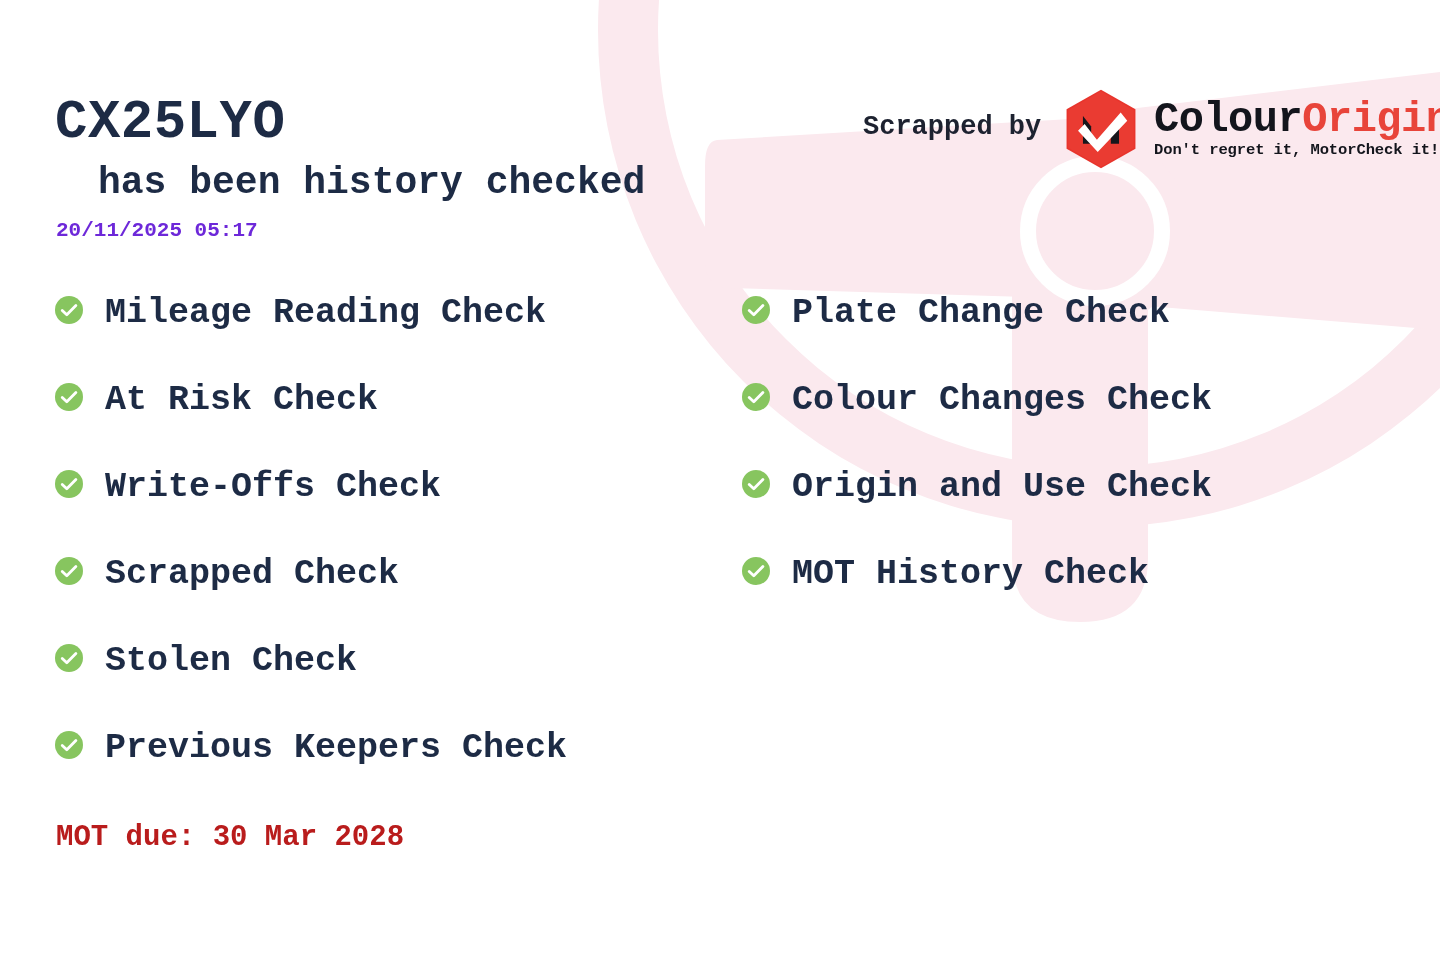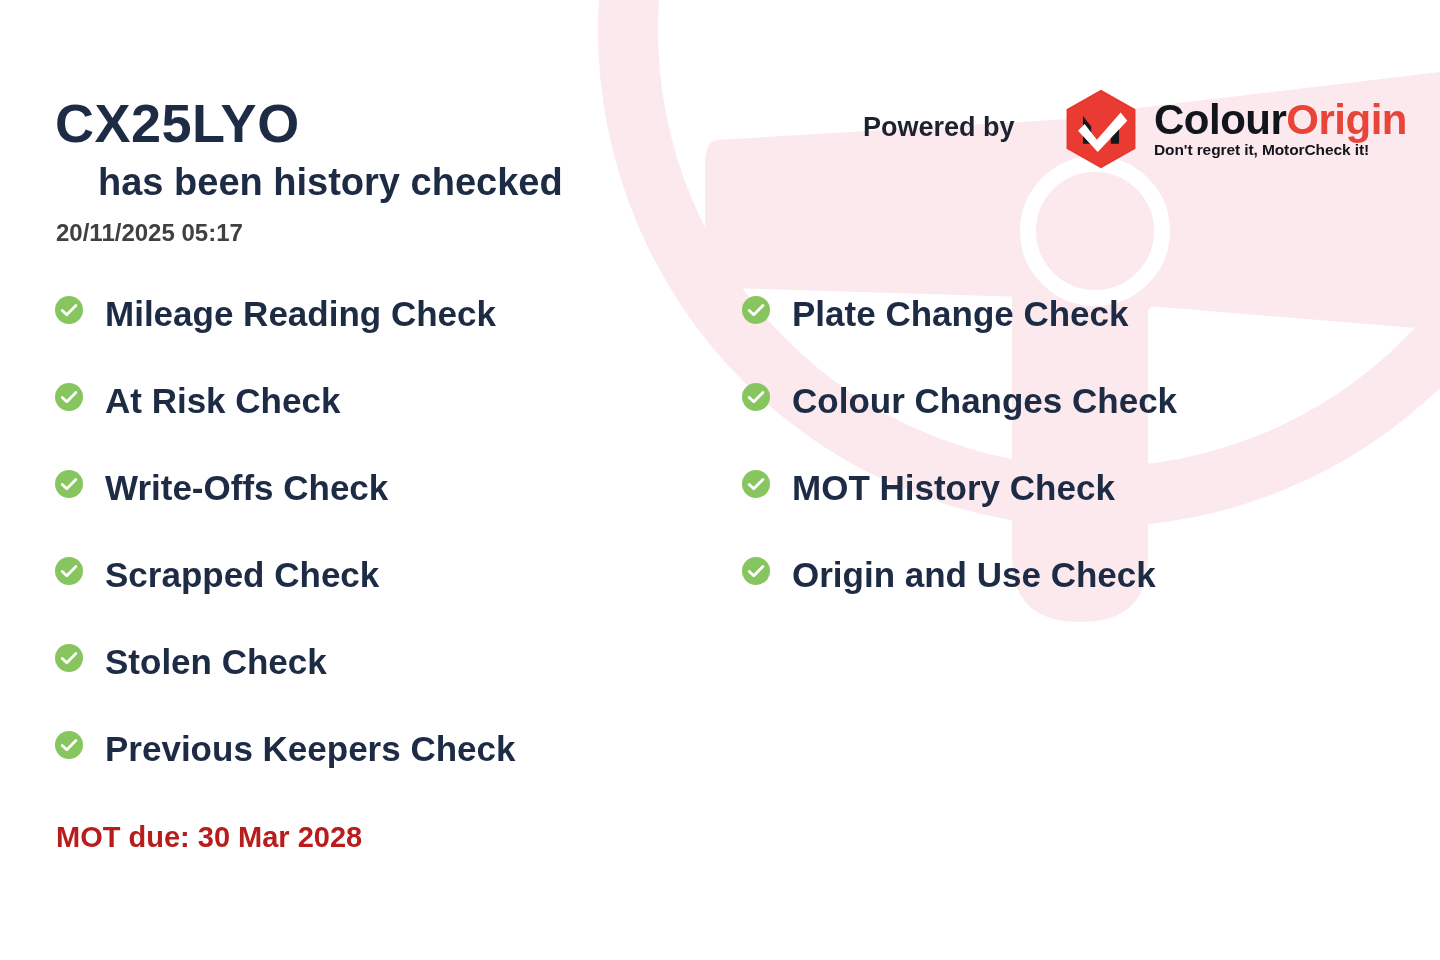--- a/index.html
+++ b/index.html
@@ -12,20 +12,21 @@
     font-family:"Liberation Sans", sans-serif;
     overflow:hidden;
   }
 
   #stage {
     position:relative;
     width:1440px;
     height:936px;
     background:#ffffff;
     overflow:hidden;
+    font-family:Liberation Mono, monospace;
   }
 
   
   #watermark {
     position:absolute;
     left:0; top:0;
     width:1440px; height:960px;
     z-index:0;
     pointer-events:none;
   }
@@ -49,23 +50,23 @@
     font-weight:700;
     color:#1d2b45;
     line-height:1.05;
     z-index:3;
     white-space:nowrap;
     margin-left:43px;
   }
   .timestamp {
     position:absolute;
     left:56px; top:219px;
-    font-size:24px;
+    font-size:21px;
     font-weight:600;
-    color:#404040;
+    color:#6d28d9;
     z-index:3;
     white-space:nowrap;
   }
 
   
   .powered-by {
     position:absolute;
     left:863px; top:112px;
     font-size:27px;
     font-weight:700;
@@ -165,21 +166,21 @@
 
     <circle cx="1095" cy="231" r="95" fill="#fbe9ee"></circle>
 
     <circle cx="1095" cy="231" r="67" fill="none" stroke="#ffffff" stroke-width="16"></circle>
   </svg>
 
   <div class="plate-title">CX25LYO</div>
   <div class="subtitle">has been history checked</div>
   <div class="timestamp">20/11/2025 05:17</div>
 
-  <div class="powered-by">Powered by</div>
+  <div class="powered-by">Scrapped by</div>
 
   <div class="logo-block">
     <svg class="logo-mark" viewBox="0 0 100 100" aria-hidden="true">
       <path d="M50 2 L92 26 L92 74 L50 98 L8 74 L8 26 Z" fill="#e8342c" rx="8"></path>
       <path d="M50 4 L90 27 L90 73 L50 96 L10 73 L10 27 Z" fill="#ea3b32"></path>
 
       <path d="M28 34 L28 68 L38 68 L38 47 Z" fill="#17161c"></path>
       <path d="M72 34 L72 68 L62 68 L62 47 Z" fill="#17161c"></path>
 
       <path d="M30 44 L45 63 L74 30 L82 40 L46 78 L22 52 Z" fill="#ffffff"></path>
@@ -258,28 +259,28 @@
           <path d="M6.2 12.4 L10.1 16.1 L17.9 8.2" fill="none" stroke="#ffffff" stroke-width="2.4" stroke-linecap="round" stroke-linejoin="round"></path>
         </svg>
       <span class="check-label">Colour Changes Check</span>
     </div>
 
     <div class="check-row">
       <svg class="check-icon" viewBox="0 0 24 24">
           <circle cx="12" cy="12" r="12" fill="#87c55f"></circle>
           <path d="M6.2 12.4 L10.1 16.1 L17.9 8.2" fill="none" stroke="#ffffff" stroke-width="2.4" stroke-linecap="round" stroke-linejoin="round"></path>
         </svg>
+      <span class="check-label">Origin and Use Check</span>
+    </div>
+
+    <div class="check-row">
+      <svg class="check-icon" viewBox="0 0 24 24">
+          <circle cx="12" cy="12" r="12" fill="#87c55f"></circle>
+          <path d="M6.2 12.4 L10.1 16.1 L17.9 8.2" fill="none" stroke="#ffffff" stroke-width="2.4" stroke-linecap="round" stroke-linejoin="round"></path>
+        </svg>
       <span class="check-label">MOT History Check</span>
     </div>
 
-    <div class="check-row">
-      <svg class="check-icon" viewBox="0 0 24 24">
-          <circle cx="12" cy="12" r="12" fill="#87c55f"></circle>
-          <path d="M6.2 12.4 L10.1 16.1 L17.9 8.2" fill="none" stroke="#ffffff" stroke-width="2.4" stroke-linecap="round" stroke-linejoin="round"></path>
-        </svg>
-      <span class="check-label">Origin and Use Check</span>
-    </div>
-
   </div>
 
   <div class="mot-due">MOT due: 30 Mar 2028</div>
 
 </div>
 
 </body></html>

